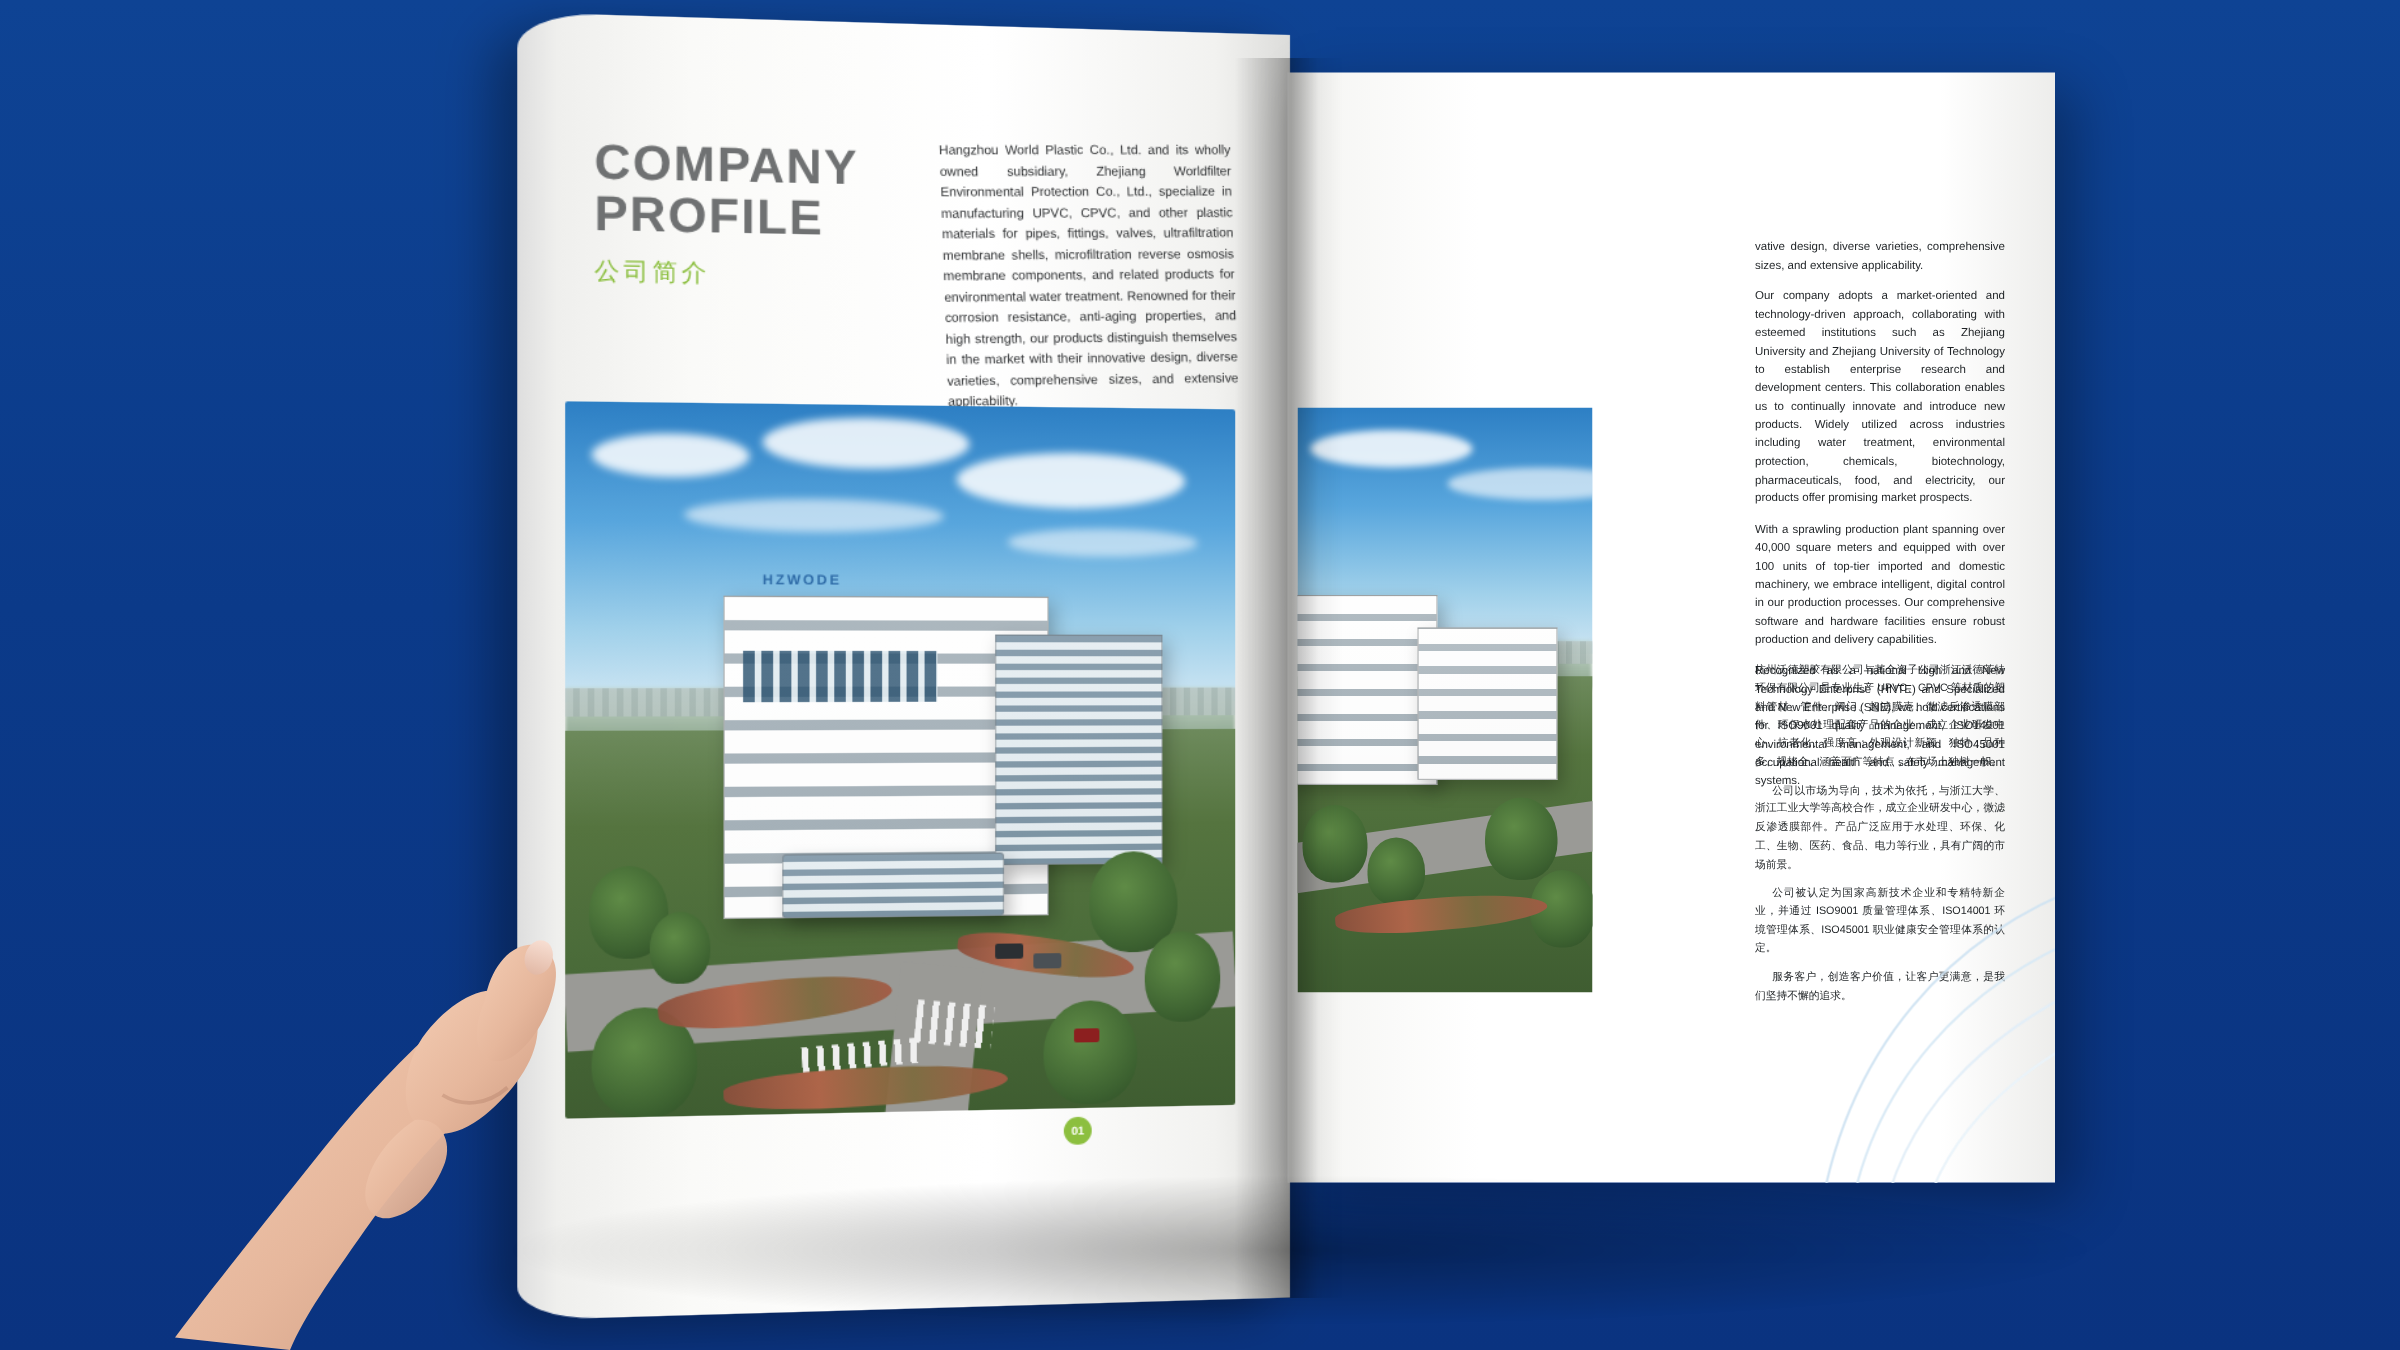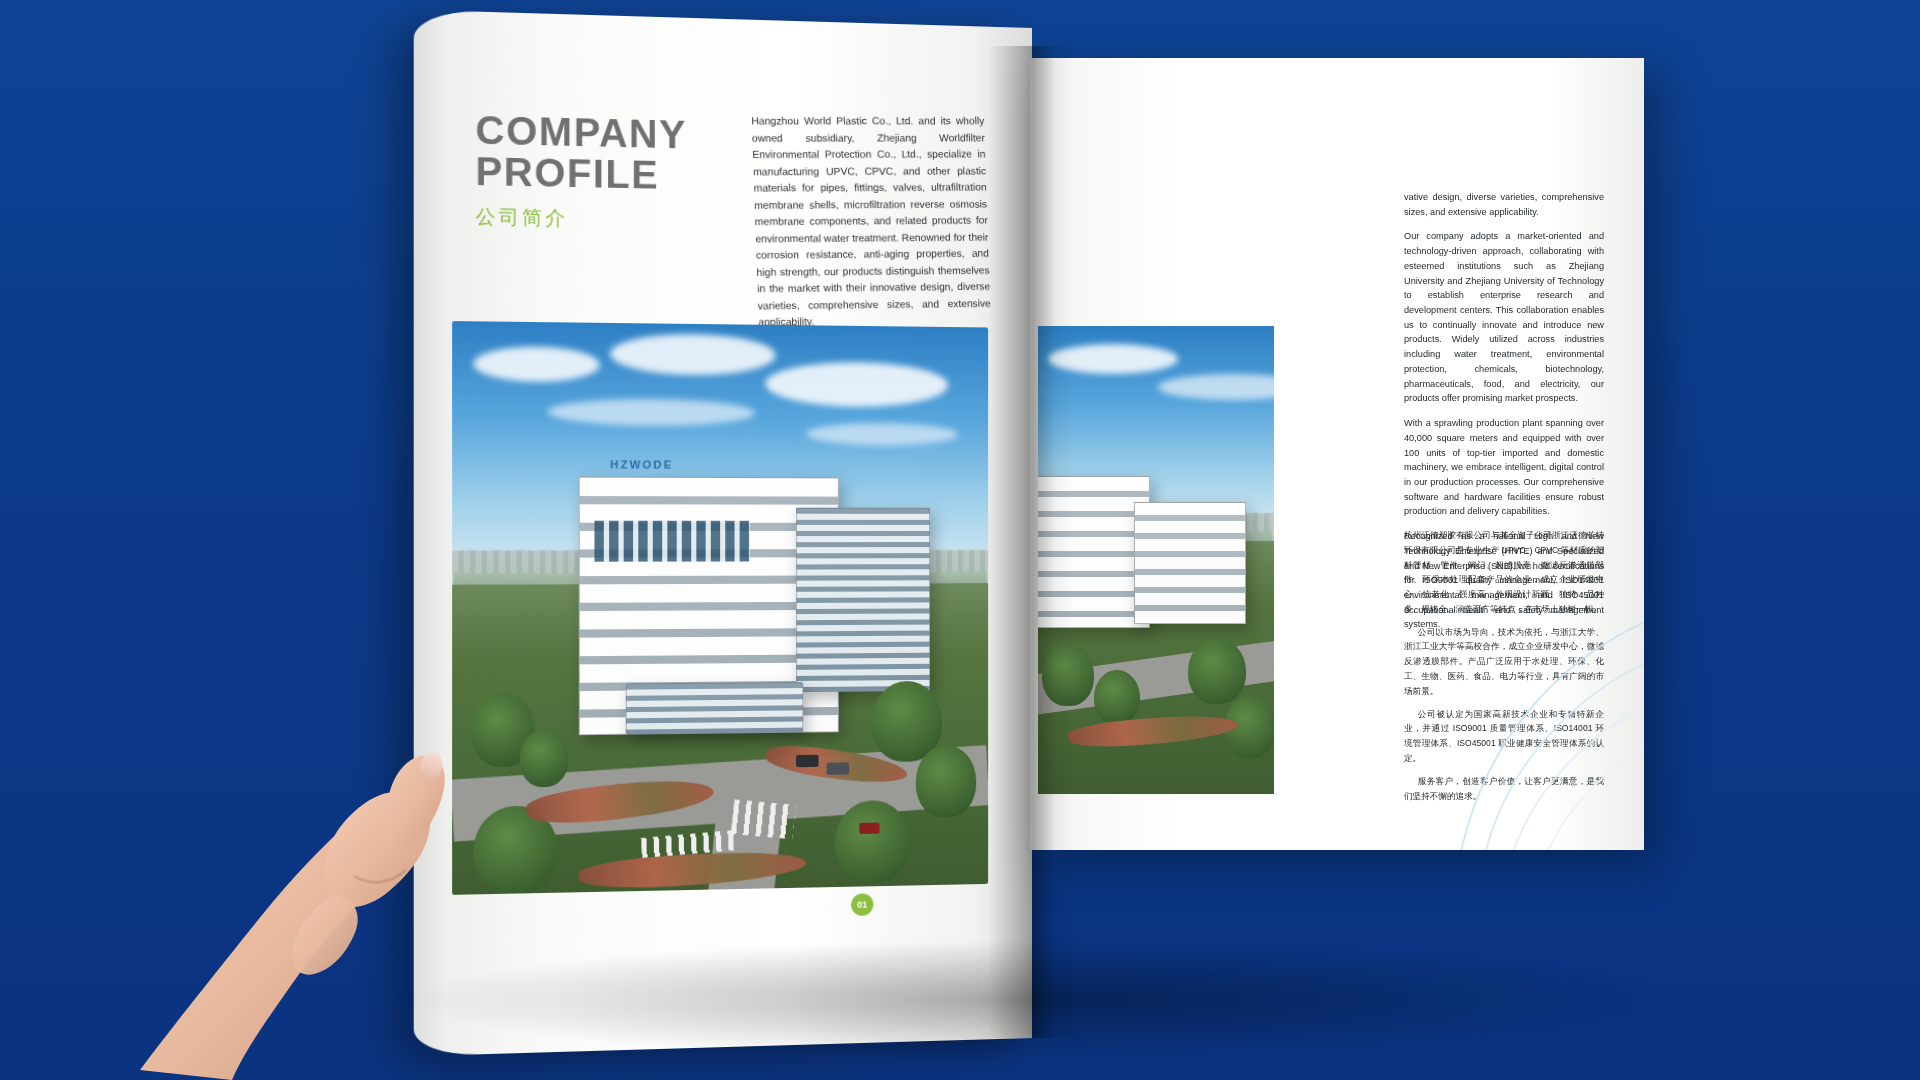--- a/index.html
+++ b/index.html
@@ -47,21 +47,21 @@
       linear-gradient(90deg, #dedede 0%, #efefed 5%, #fafaf8 22%, #ffffff 60%, #f2f2f0 90%, #dcdcda 100%);
     box-shadow: -18px 10px 40px rgba(0,0,0,0.35);
     transform: perspective(1800px) rotateY(6deg);
     transform-origin: right center;
     overflow: hidden;
   }
 
   #page-right {
     left: 598px;
     width: 614px;
-    height: 792px;
+    height: 888px;
     top: 30px;
     background:
       linear-gradient(90deg, #e3e3e1 0%, #f6f6f4 4%, #ffffff 25%, #ffffff 85%, #ededeb 100%);
     box-shadow: 16px 14px 44px rgba(0,0,0,0.32);
     overflow: hidden;
   }
 
   
   #gutter {
     position: absolute;

